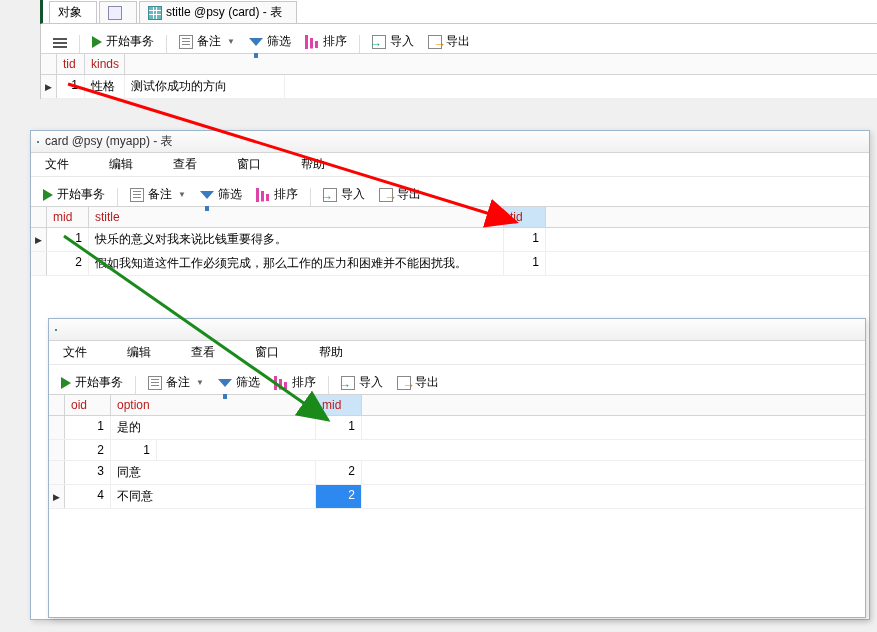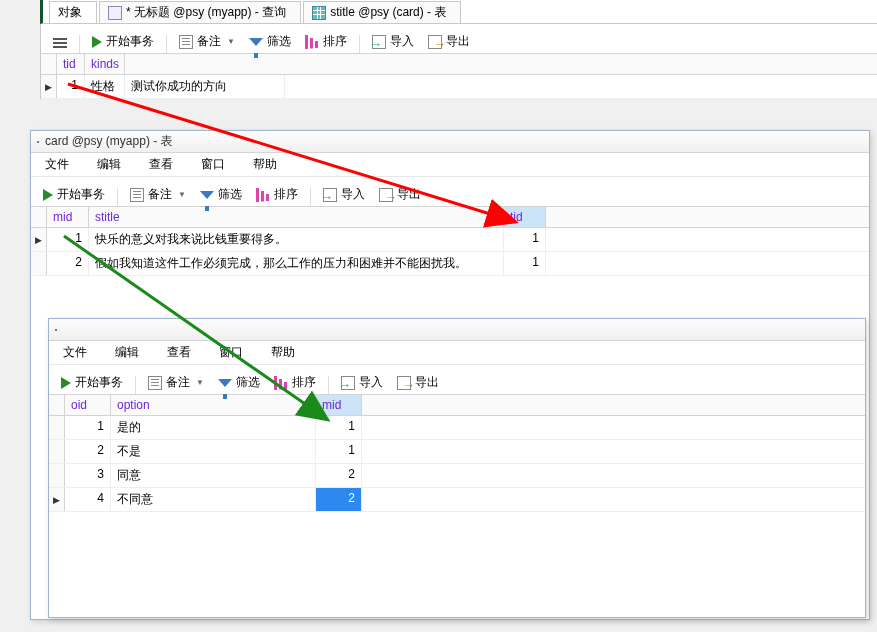--- a/index.html
+++ b/index.html
@@ -22,43 +22,42 @@
 .si-note::after{content:"";position:absolute;left:2px;top:2px;right:2px;height:1px;background:#888;box-shadow:0 3px 0 #888,0 6px 0 #888}
 .si-filter{width:0;height:0;border-left:7px solid transparent;border-right:7px solid transparent;border-top:8px solid #3a7abd;position:relative}
 .si-filter::after{content:"";position:absolute;left:-2px;top:7px;width:4px;height:5px;background:#3a7abd}
 .si-sort{background:linear-gradient(#d4a,#d4a) 0 0/3px 100% no-repeat,linear-gradient(#d4a,#d4a) 5px 3px/3px 75% no-repeat,linear-gradient(#d4a,#d4a) 10px 6px/3px 50% no-repeat}
 .si-imp{border:1px solid #888;background:#fff}
 .si-imp::after{content:"→";position:absolute;left:-4px;top:-1px;color:#2a8;font-weight:bold;font-size:13px}
 .si-exp{border:1px solid #888;background:#fff}
 .si-exp::after{content:"→";position:absolute;right:-5px;top:-1px;color:#d80;font-weight:bold;font-size:13px}
 .grid{background:#fff}
 .ghead{display:flex;background:#fafafa;border-bottom:1px solid #d4d4d4}
-.gh{padding:3px 6px;border-right:1px solid #d4d4d4;color:#6d28d9;background:#fafafa}
+.gh{padding:3px 6px;border-right:1px solid #d4d4d4;color:#b91c1c;background:#fafafa}
 .gh.sel{background:#cce4f7}
 .grow{display:flex;border-bottom:1px solid #eee}
 .gc{padding:3px 6px;border-right:1px solid #eee;overflow:hidden;white-space:nowrap}
 .gc.num{text-align:right}
 .gc.sel{background:#2d89ef;color:#fff}
 .rowhdr{width:16px;background:#fafafa;border-right:1px solid #d4d4d4;display:flex;align-items:center;justify-content:center;font-size:9px;color:#333}
 .panel{position:absolute;background:#fff;border:1px solid #9cb4cc;box-shadow:2px 2px 6px rgba(0,0,0,.15)}
 .ptitle{height:22px;display:flex;align-items:center;gap:6px;padding:0 6px;color:#333;border-bottom:1px solid #d4d4d4;background:linear-gradient(#fdfdfd,#f0f0f0)}
-.menubar{height:24px;display:flex;align-items:center;gap:8px;padding:0 4px;border-bottom:1px solid #e8e8e8}
+.menubar{height:24px;display:flex;align-items:center;gap:20px;padding:0 4px;border-bottom:1px solid #e8e8e8}
 .mitem{padding:3px 10px;cursor:pointer}
 svg.arrows{position:absolute;left:0;top:0;pointer-events:none;z-index:50}
 </style>
 </head>
 <body>
 
 <div class="tabbar" style="margin-left:40px;border-left:3px solid #14532d">
   <div class="tab active">
       <span>对象</span>
     </div>
   <div class="tab">
       <span class="ico ico-q"></span>
-      <span>* 无标题 @psy (myapp) - 查询</span>
     </div>
   <div class="tab">
       <span class="ico ico-grid"></span>
       <span>stitle @psy (card) - 表</span>
     </div>
 </div>
 
 <div class="toolbar" style="margin-left:40px;border-left:1px solid #c8c8c8">
   <div class="tbtn">
       <span class="sico si-ham"></span>
@@ -219,21 +218,20 @@
     </div>
     <div class="grow">
       <div class="rowhdr"></div>
       <div class="gc num" style="width:46px">1</div>
       <div class="gc" style="width:205px">是的</div>
       <div class="gc num" style="width:46px">1</div>
     </div>
     <div class="grow">
       <div class="rowhdr"></div>
       <div class="gc num" style="width:46px">2</div>
-      <div class="gc" style="width:205px">不是</div>
       <div class="gc num" style="width:46px">1</div>
     </div>
     <div class="grow">
       <div class="rowhdr"></div>
       <div class="gc num" style="width:46px">3</div>
       <div class="gc" style="width:205px">同意</div>
       <div class="gc num" style="width:46px">2</div>
     </div>
     <div class="grow">
       <div class="rowhdr">▶</div>

